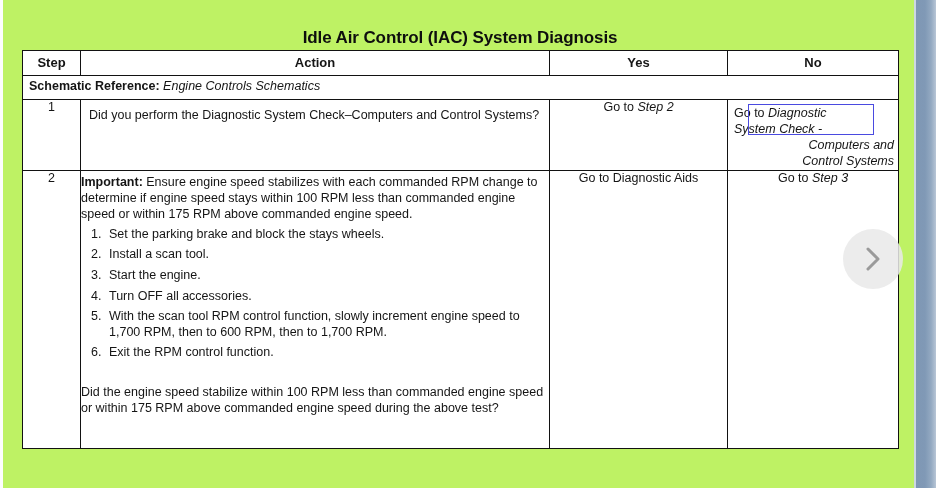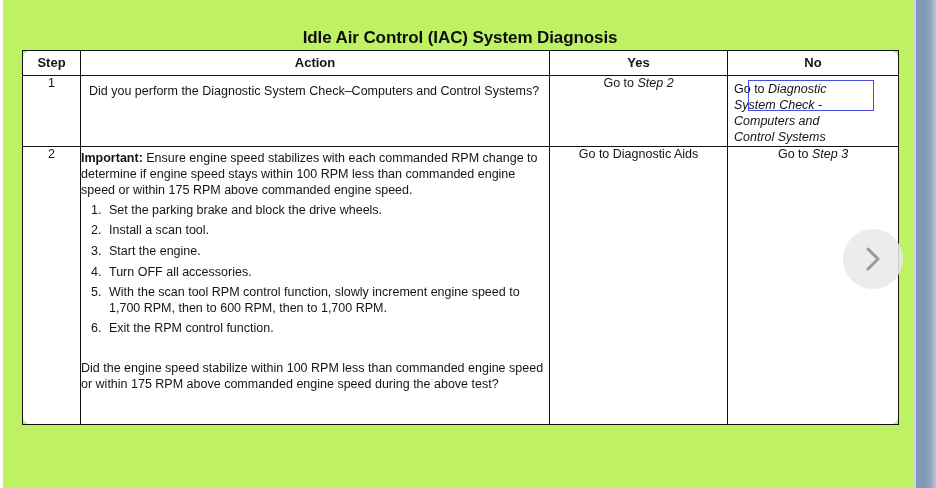--- a/index.html
+++ b/index.html
@@ -59,21 +59,20 @@
 
   
   .diag-table {
     position: absolute;
     left: 22px;
     top: 50px;
     width: 876px;
     border-collapse: collapse;
     table-layout: fixed;
     background: #fff;
-    border-radius: 11px;
   }
   .diag-table td, .diag-table th {
     border: 1.6px solid #121212;
     vertical-align: top;
     padding: 0;
     font-size: 12.5px;
     line-height: 1.22;
     color: #151515;
   }
 
@@ -154,21 +153,21 @@
     border: 1.6px solid #4a4ae0;
     box-sizing: border-box;
     pointer-events: none;
   }
   .no-lines {
     margin: 0;
     padding: 5px 4px 0 6px;
     text-align: left;
     line-height: 1.28;
   }
-  .no-lines .ctr { text-align: left; }
+  .no-lines .ctr { text-align: right; }
 
   
   .nav-next {
     position: absolute;
     left: 843px;
     top: 229px;
     width: 60px;
     height: 60px;
     border-radius: 50%;
     background: rgba(233,233,233,0.86);
@@ -205,20 +204,26 @@
     <thead>
       <tr class="hdr-row">
         <th>Step</th>
         <th>Action</th>
         <th>Yes</th>
         <th>No</th>
       </tr>
     </thead>
     <tbody>
 
+      <tr class="schem-row">
+        <td colspan="4">
+          <span class="schem-label">Schematic Reference:</span>
+          <span class="schem-value">Engine Controls Schematics</span>
+        </td>
+      </tr>
 
       <tr class="row-step1">
         <td class="cell-step">1</td>
 
         <td class="cell-action">
           <p class="q-text">Did you perform the Diagnostic System Check–Computers and Control Systems?</p>
         </td>
 
         <td class="cell-branch">
           <span>Go to </span><span class="italic">Step 2</span>
@@ -235,21 +240,21 @@
         </td>
       </tr>
 
       <tr class="row-step2">
         <td class="cell-step">2</td>
 
         <td class="cell-action">
           <p class="important-para"><span class="bold">Important:</span><span> Ensure engine speed stabilizes with each commanded RPM change to determine if engine speed stays within 100 RPM less than commanded engine speed or within 175 RPM above commanded engine speed.</span></p>
 
           <ol class="num-list">
-            <li>Set the parking brake and block the drive wheels.</li>
+            <li>Set the parking brake and block the stays wheels.</li>
             <li>Install a scan tool.</li>
             <li>Start the engine.</li>
             <li>Turn OFF all accessories.</li>
             <li>With the scan tool RPM control function, slowly increment engine speed to 1,700 RPM, then to 600 RPM, then to 1,700 RPM.</li>
             <li>Exit the RPM control function.</li>
           </ol>
 
           <p class="closing-q">Did the engine speed stabilize within 100 RPM less than commanded engine speed or within 175 RPM above commanded engine speed during the above test?</p>
         </td>
 

